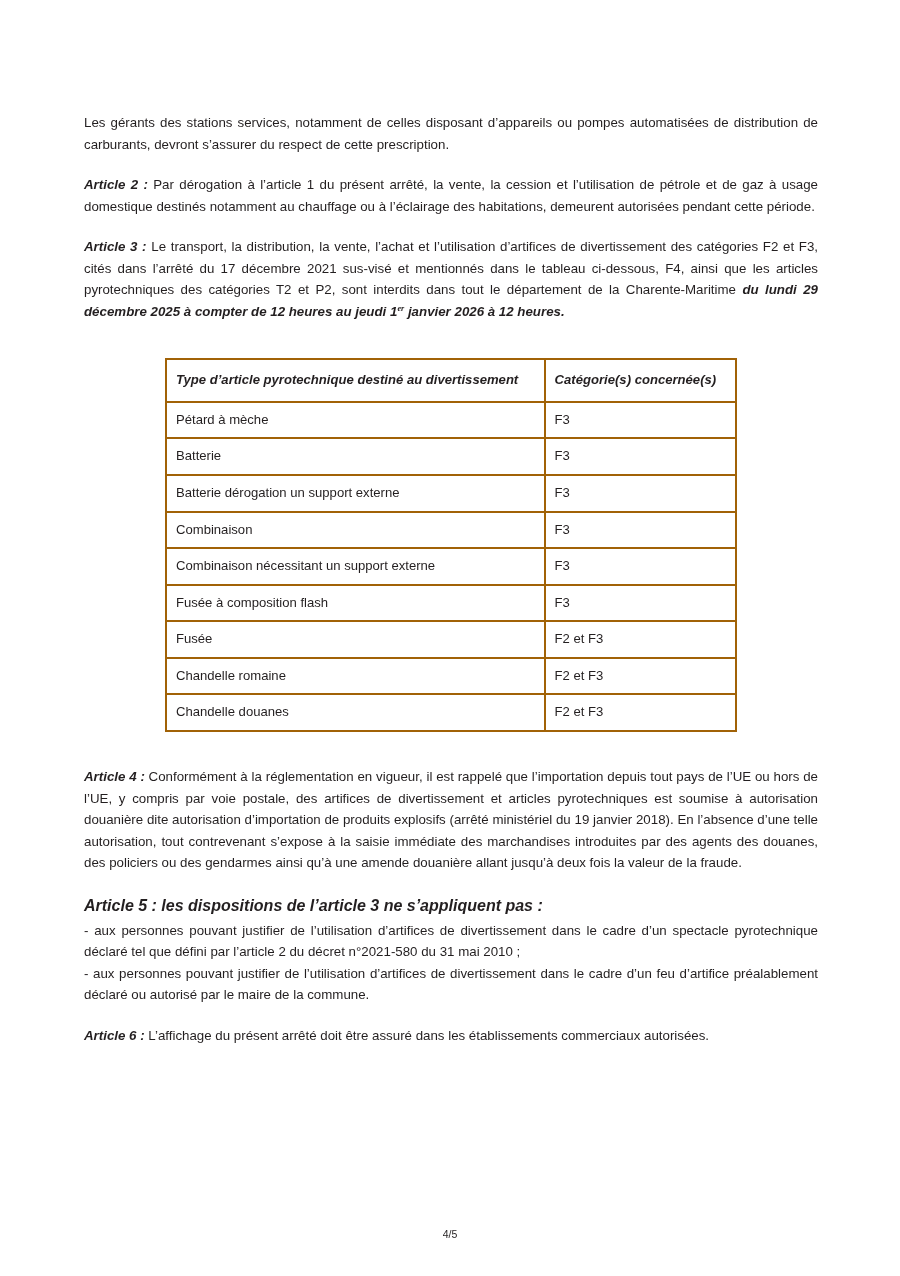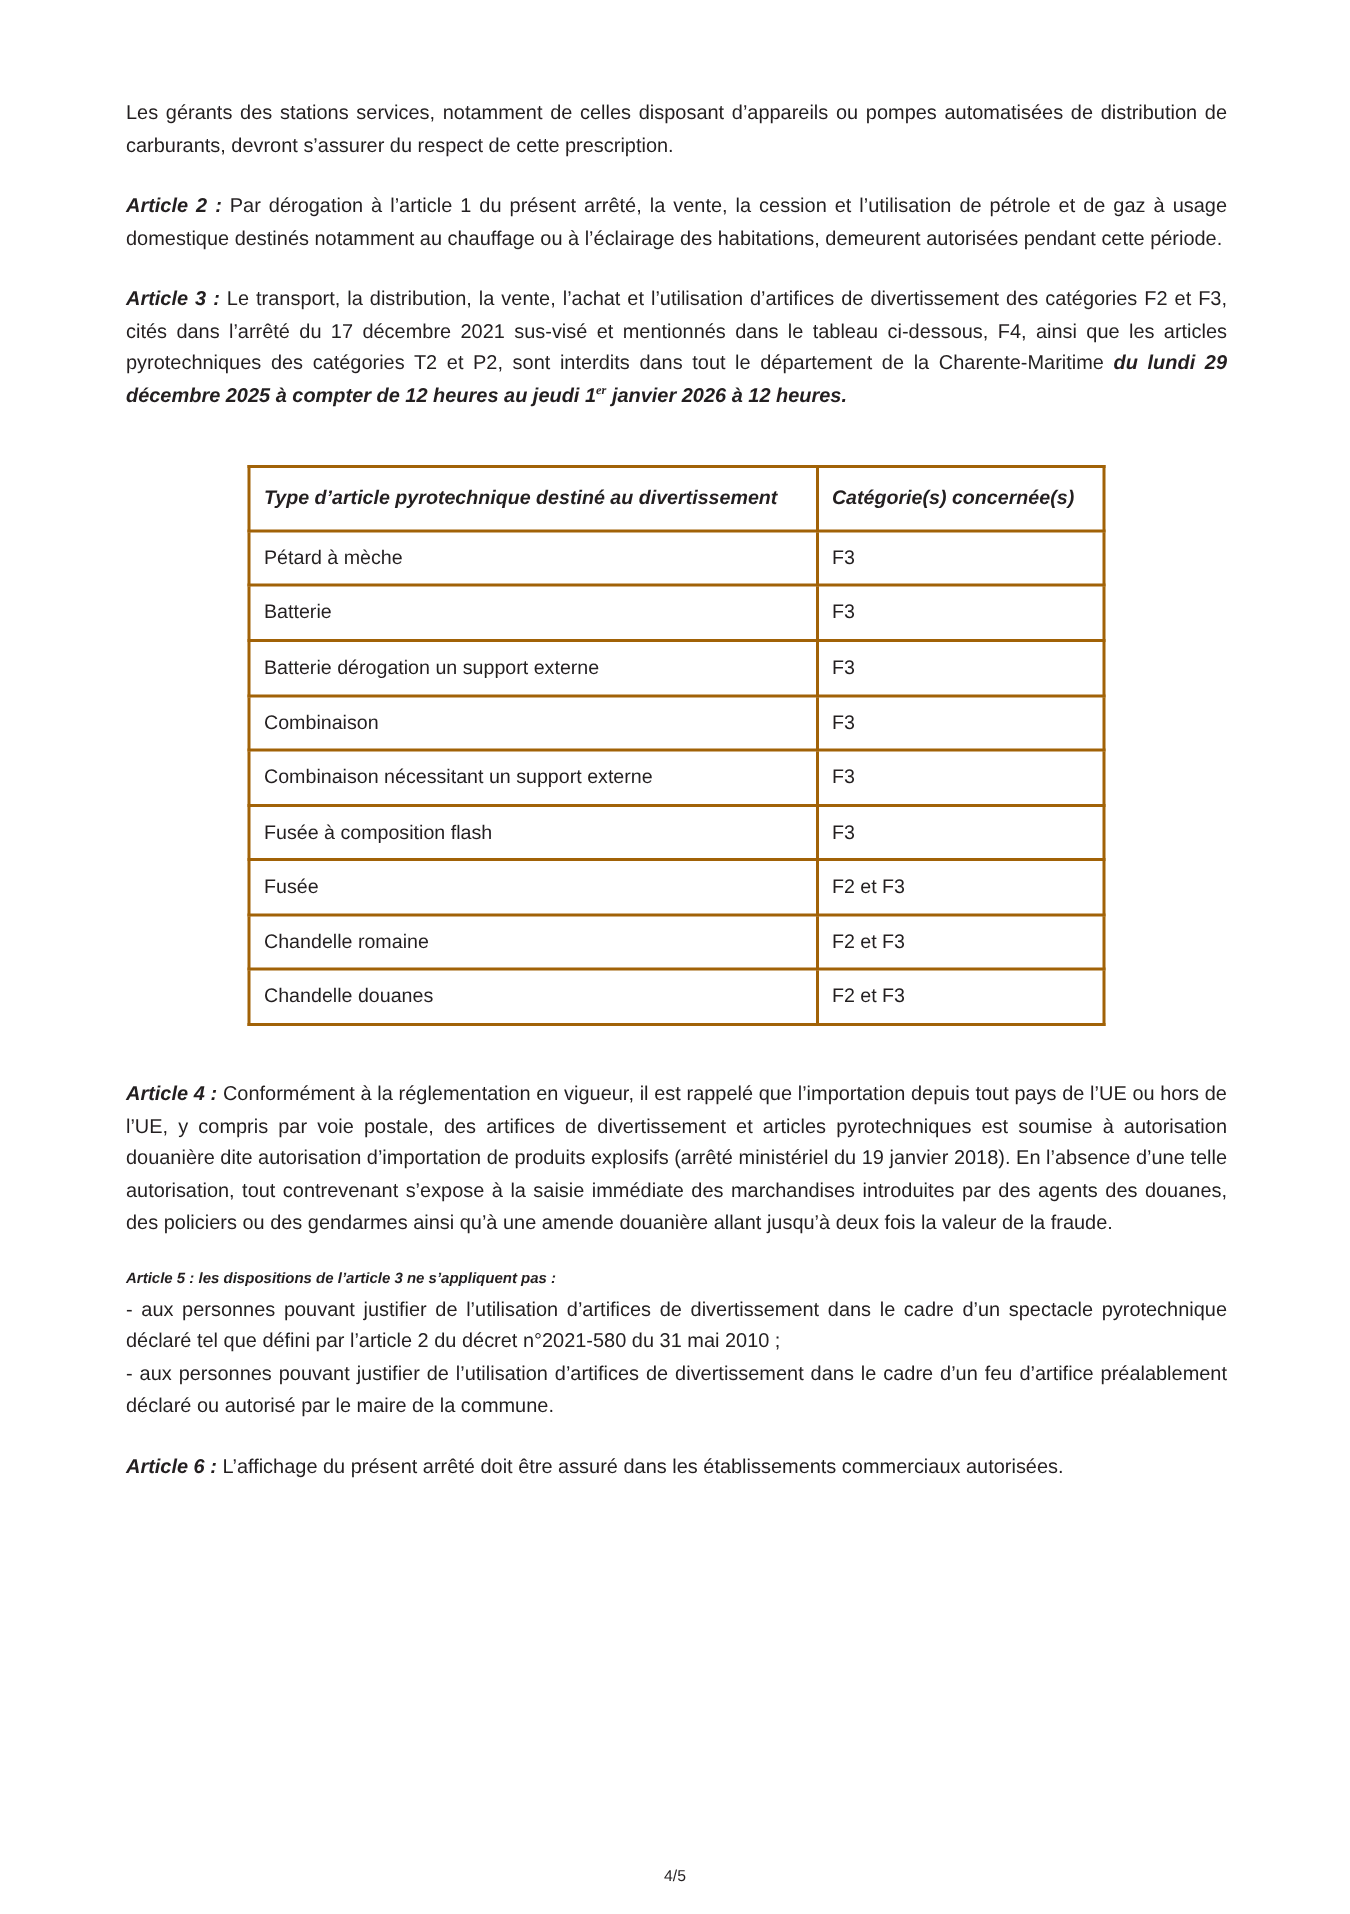--- a/index.html
+++ b/index.html
@@ -11,21 +11,21 @@
     height: 1276px;
     background: #ffffff;
     font-family: "Liberation Sans", sans-serif;
     color: #231f20;
   }
   .page {
     position: relative;
     width: 900px;
     height: 1276px;
     box-sizing: border-box;
-    padding: 64px 82px 0 84px;
+    padding: 112px 82px 0 84px;
   }
   .para {
     font-size: 13.3px;
     line-height: 1.62;
     text-align: justify;
     margin: 0 0 19px 0;
     color: #231f20;
   }
   .lead {
     font-weight: bold;
@@ -65,32 +65,32 @@
     padding-top: 11px;
     padding-bottom: 11px;
   }
   .list-line {
     font-size: 13.3px;
     line-height: 1.62;
     text-align: justify;
     margin: 0;
   }
   .art5-head {
-    font-size: 10px;
+    font-size: 16px;
     line-height: 1.62;
     font-weight: bold;
     font-style: italic;
     margin: 0 0 1px 0;
   }
   .block-gap { margin-bottom: 19px; }
   .footer {
     position: absolute;
     left: 0;
     right: 0;
-    bottom: 19px;
+    bottom: 36px;
     text-align: center;
     font-size: 10.5px;
     color: #231f20;
   }
 </style>
 </head>
 <body>
 
 <div class="page">
 

